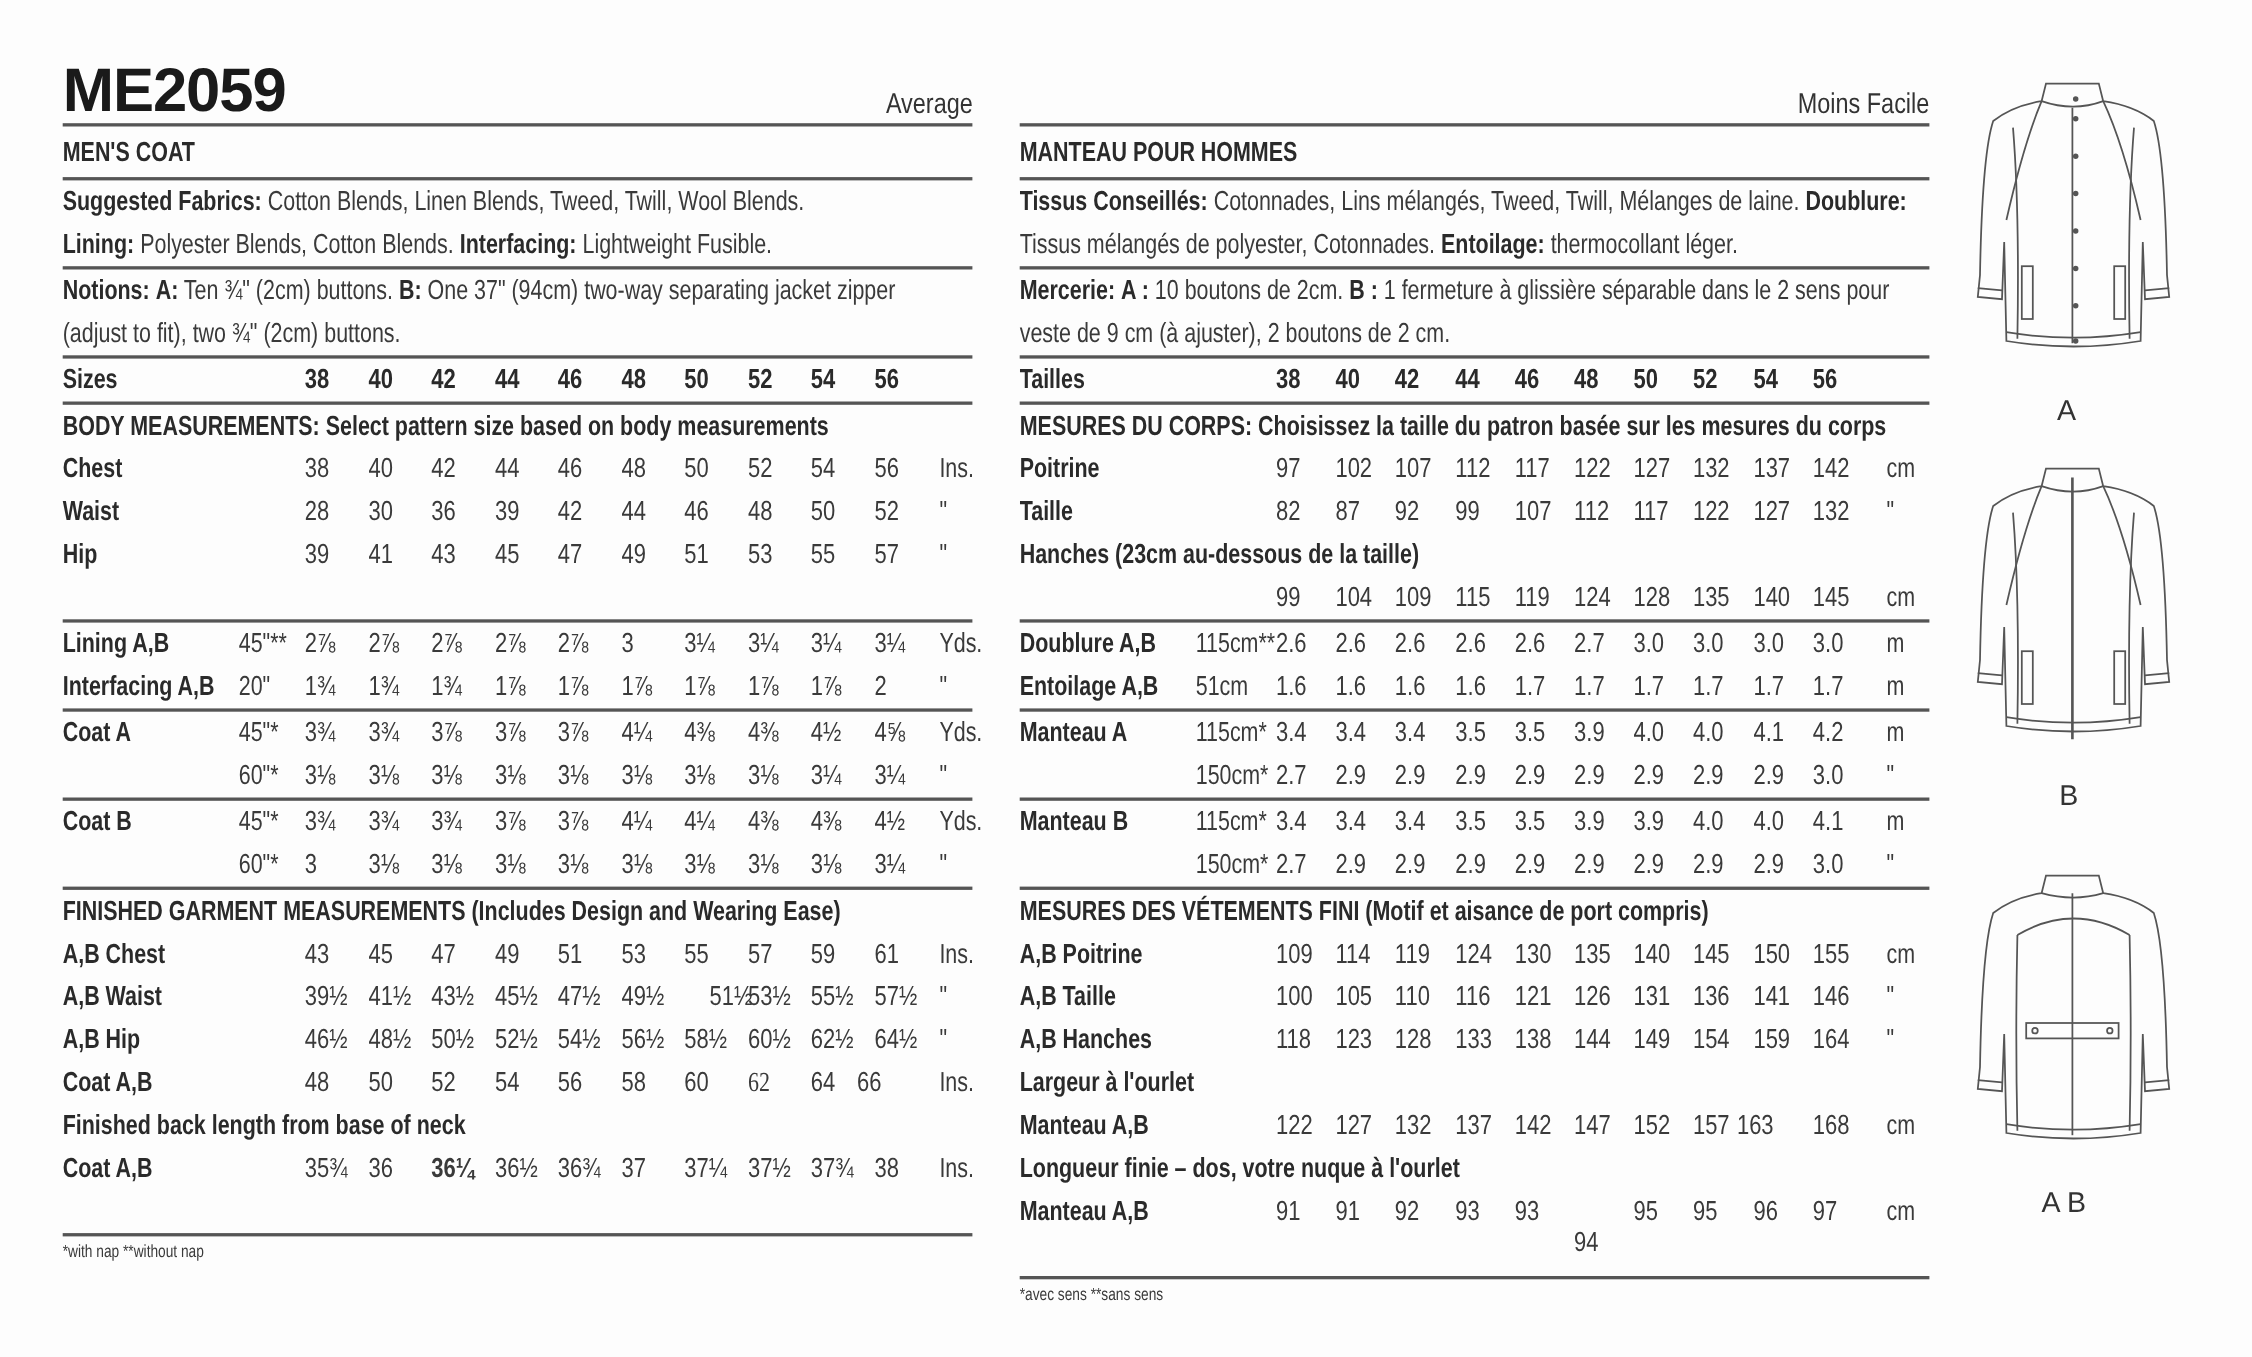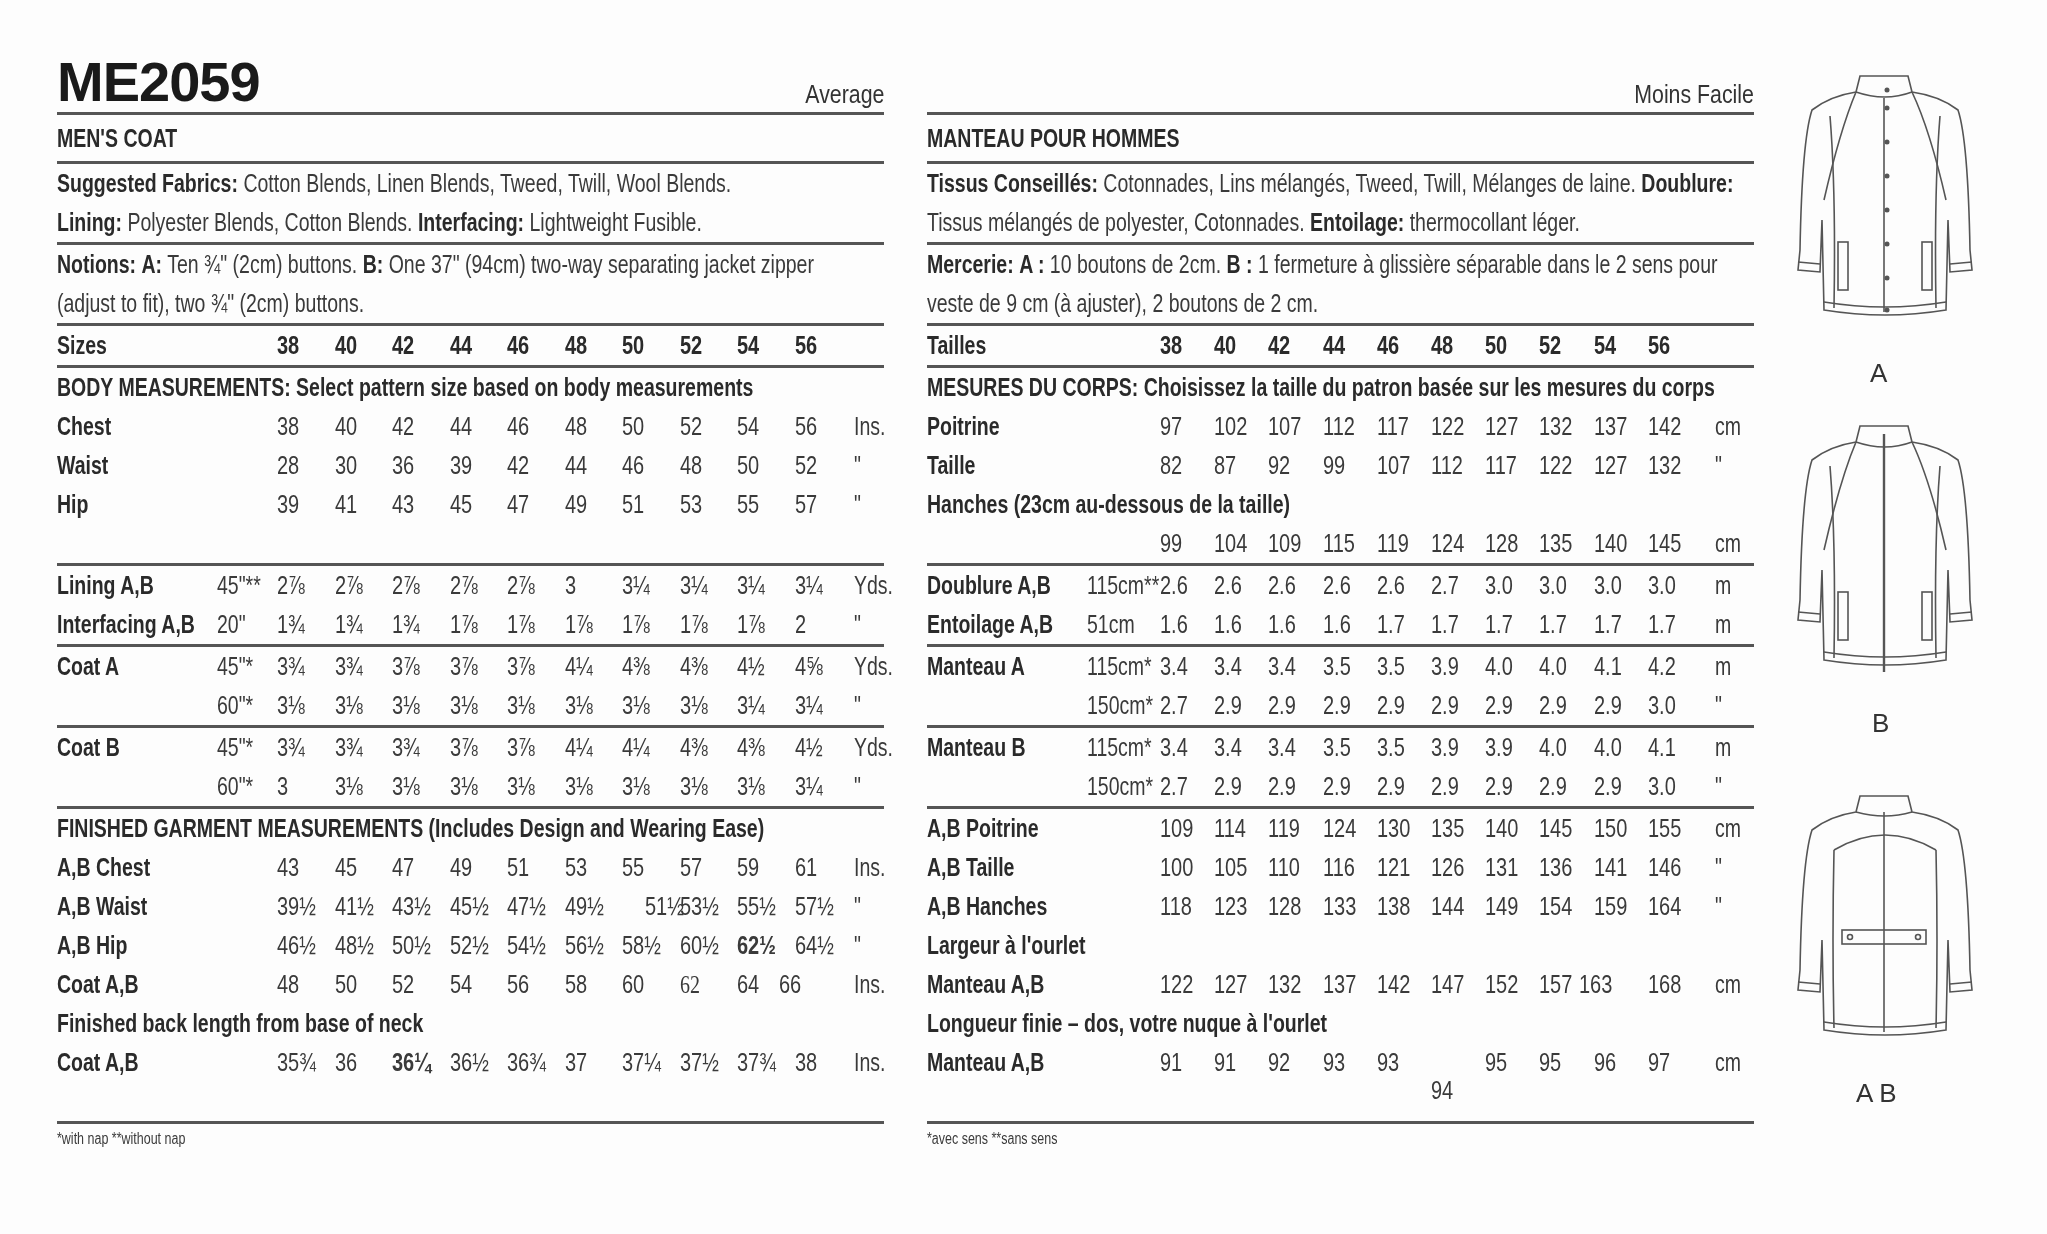--- a/index.html
+++ b/index.html
@@ -220,21 +220,21 @@
       <div class="row">
         <span class="lbl b"><span class="sq">A,B Hip</span></span>
         <span class="cell" style="left: 220px;"><span>46½</span></span>
         <span class="cell" style="left: 277.5px;"><span>48½</span></span>
         <span class="cell" style="left: 335px;"><span>50½</span></span>
         <span class="cell" style="left: 392.5px;"><span>52½</span></span>
         <span class="cell" style="left: 450px;"><span>54½</span></span>
         <span class="cell" style="left: 507.5px;"><span>56½</span></span>
         <span class="cell" style="left: 565px;"><span>58½</span></span>
         <span class="cell" style="left: 622.5px;"><span>60½</span></span>
-        <span class="cell" style="left: 680px; font-weight: bold;"><span>62½</span></span>
+        <span class="cell" style="left: 680px;"><span>62½</span></span>
         <span class="cell" style="left: 737.5px;"><span>64½</span></span>
         <span class="unit" style="left: 797px;"><span class="sq">"</span></span>
       </div>
     </div>
   <div id="en-width">
       <div class="row">
         <span class="lbl b"><span class="sq">Coat A,B</span></span>
         <span class="cell" style="left: 220px;"><span>48</span></span>
         <span class="cell" style="left: 277.5px;"><span>50</span></span>
         <span class="cell" style="left: 335px;"><span>52</span></span>
@@ -421,20 +421,21 @@
         <span class="cell" style="left: 395.6px;"><span>2.9</span></span>
         <span class="cell" style="left: 449.8px;"><span>2.9</span></span>
         <span class="cell" style="left: 504px;"><span>2.9</span></span>
         <span class="cell" style="left: 558.2px;"><span>2.9</span></span>
         <span class="cell" style="left: 612.4px;"><span>2.9</span></span>
         <span class="cell" style="left: 666.6px;"><span>2.9</span></span>
         <span class="cell" style="left: 720.8px;"><span>3.0</span></span>
         <span class="unit" style="left: 788px;"><span class="sq">"</span></span>
       </div>
     </div>
+  <div class="row b"><span class="sq"><span>MESURES DES VÉTEMENTS FINI</span> <span>(Motif et aisance de port compris)</span></span></div>
   <div id="fr-finished">
       <div class="row">
         <span class="lbl b"><span class="sq">A,B Poitrine</span></span>
         <span class="cell" style="left: 233px;"><span>109</span></span>
         <span class="cell" style="left: 287.2px;"><span>114</span></span>
         <span class="cell" style="left: 341.4px;"><span>119</span></span>
         <span class="cell" style="left: 395.6px;"><span>124</span></span>
         <span class="cell" style="left: 449.8px;"><span>130</span></span>
         <span class="cell" style="left: 504px;"><span>135</span></span>
         <span class="cell" style="left: 558.2px;"><span>140</span></span>

